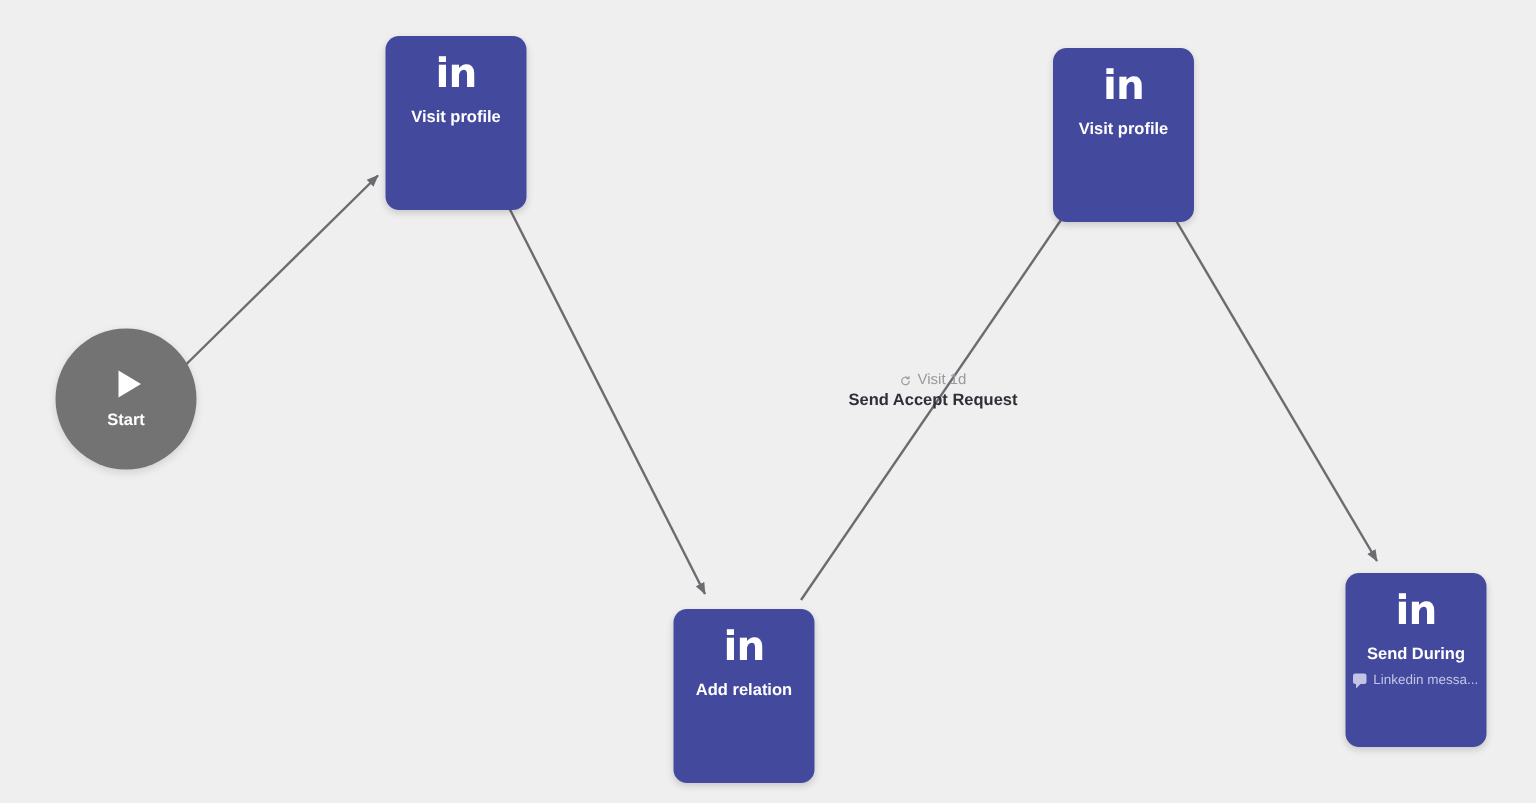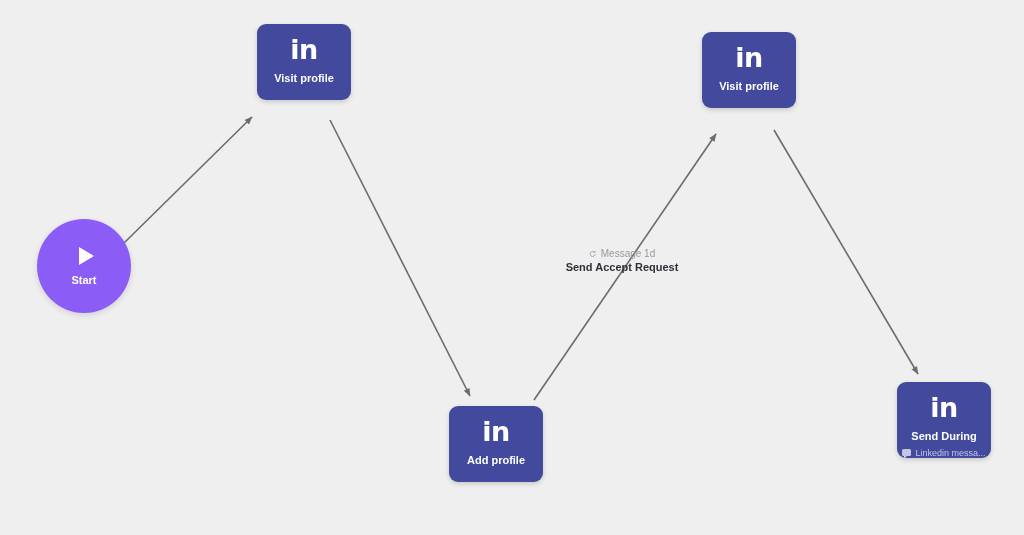--- a/index.html
+++ b/index.html
@@ -27,21 +27,21 @@
     height: 535px;
   }
 
   
   .node {
     position: absolute;
     box-sizing: border-box;
   }
   .node-li {
     width: 94px;
-    height: 76px;
+    height: 116px;
     background: #434a9e;
     border-radius: 9px;
     box-shadow: 0 2px 5px rgba(0,0,0,0.16);
     display: flex;
     flex-direction: column;
     align-items: center;
     padding-top: 12px;
   }
   .li-logo {
     font-size: 27px;
@@ -90,21 +90,21 @@
     width: 0;
     height: 0;
     border-left: 3px solid #c2c5e6;
     border-bottom: 3px solid transparent;
   }
 
   
   .node-start {
     width: 94px;
     height: 94px;
-    background: #8b5cf6;
+    background: #737373;
     border-radius: 50%;
     box-shadow: 0 2px 6px rgba(0,0,0,0.13);
     display: flex;
     flex-direction: column;
     align-items: center;
     justify-content: center;
   }
   .play-icon {
     width: 0;
     height: 0;
@@ -178,36 +178,36 @@
     <div class="node-title">Visit profile</div>
   </div>
 
   <div class="node node-li" style="left:702px; top:32px;">
     <div class="li-logo">in</div>
     <div class="node-title">Visit profile</div>
   </div>
 
   <div class="node node-li" style="left:449px; top:406px;">
     <div class="li-logo">in</div>
-    <div class="node-title">Add profile</div>
+    <div class="node-title">Add relation</div>
   </div>
 
   <div class="node node-li" style="left:897px; top:382px;">
     <div class="li-logo">in</div>
     <div class="node-title">Send During</div>
     <div class="node-sub">
       <span class="bubble-icon"></span>
       <span class="node-sub-text">Linkedin messa...</span>
     </div>
   </div>
 
   <div class="edge-label" style="left:622px; top:248px; transform:translateX(-50%);">
     <div class="edge-label-top">
       <svg class="refresh-icon" viewBox="0 0 16 16" xmlns="http://www.w3.org/2000/svg">
         <path d="M13 8a5 5 0 1 1-1.6-3.7" fill="none" stroke="#9a9a9f" stroke-width="1.6"></path>
         <path d="M12.6 1.6 L12.6 4.9 L9.3 4.9" fill="none" stroke="#9a9a9f" stroke-width="1.6"></path>
       </svg>
-      <span>Message 1d</span>
+      <span>Visit 1d</span>
     </div>
     <div class="edge-label-main">Send Accept Request</div>
   </div>
 
 </div>
 
 </body></html>

